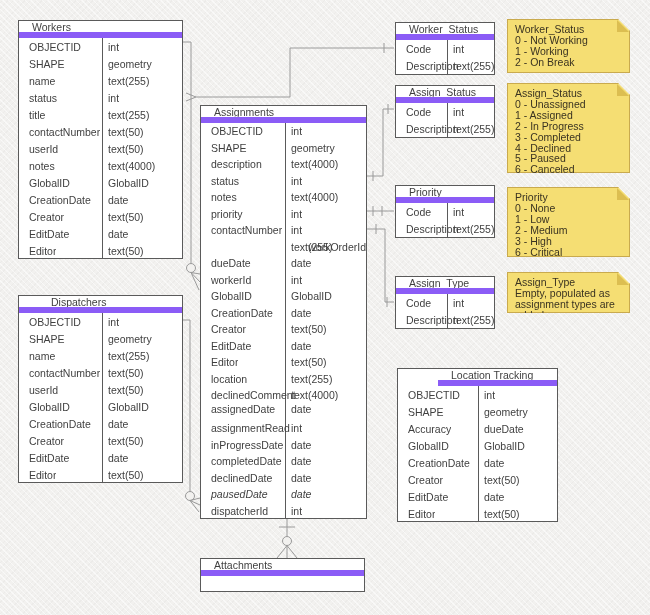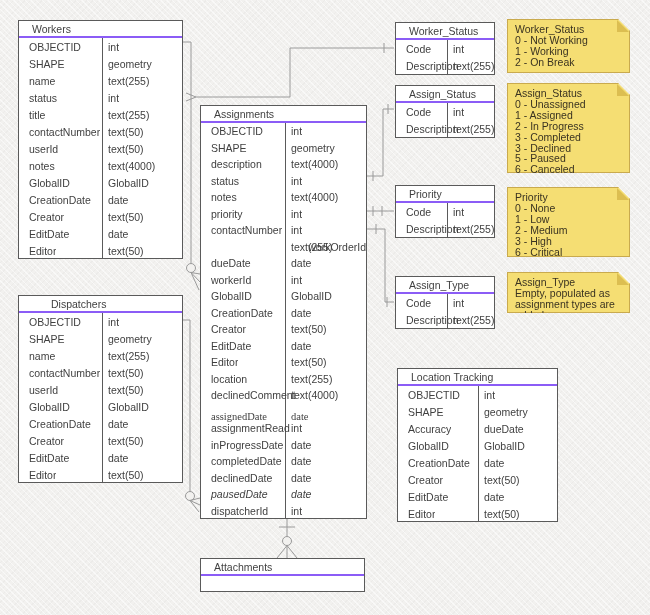--- a/index.html
+++ b/index.html
@@ -10,21 +10,21 @@
     background-image:
       repeating-linear-gradient(45deg, rgba(255,255,255,.55) 0 1px, transparent 1px 4px),
       repeating-linear-gradient(-45deg, rgba(0,0,0,.025) 0 1px, transparent 1px 4px);
   }
   #connector-layer{position:absolute; left:0; top:0; pointer-events:none;}
   .erd-table{
     position:absolute; background:#ffffff; border:1px solid #5a5a5a;
     box-sizing:border-box; color:#3f3f3f; font-size:10.5px;
   }
   .erd-header{
-    position:absolute; left:0; top:0; right:0; border-bottom:2px solid #8b5cf6;
+    position:absolute; left:0; top:0; right:0; border-bottom:6px solid #8b5cf6;
     display:flex; align-items:center; padding-left:13px; box-sizing:border-box;
     white-space:nowrap; overflow:hidden;
   }
   .erd-divider{position:absolute; width:1px; background:#5a5a5a;}
   .erd-row{position:absolute; left:0; right:0; display:flex; align-items:center; white-space:nowrap;}
   .erd-cell-name{padding-left:10px; overflow:hidden;}
   .erd-cell-type{position:absolute; overflow:hidden;}
   .note{
     position:absolute; width:123px; box-sizing:border-box;
     background:#f5de73; border:1px solid #c9aa4e;
@@ -251,21 +251,21 @@
           <span class="erd-cell-type" style="left: 90px;">text(50)</span>
         </div>
         <div class="erd-row" style="top: 264.5px; height: 16.5px;">
           <span class="erd-cell-name">location</span>
           <span class="erd-cell-type" style="left: 90px;">text(255)</span>
         </div>
         <div class="erd-row" style="top: 281px; height: 16.5px;">
           <span class="erd-cell-name">declinedComment</span>
           <span class="erd-cell-type" style="left: 90px;">text(4000)</span>
         </div>
-        <div class="erd-row" style="top: 302px; height: 16.5px; font-family: Liberation Serif, serif;">
+        <div class="erd-row" style="top: 295px; height: 16.5px;">
           <span class="erd-cell-name">assignedDate</span>
           <span class="erd-cell-type" style="left: 90px;">date</span>
         </div>
         <div class="erd-row" style="top: 314px; height: 16.5px;">
           <span class="erd-cell-name">assignmentRead</span>
           <span class="erd-cell-type" style="left: 90px;">int</span>
         </div>
         <div class="erd-row" style="top: 330.5px; height: 16.5px;">
           <span class="erd-cell-name">inProgressDate</span>
           <span class="erd-cell-type" style="left: 90px;">date</span>
@@ -329,21 +329,21 @@
         <div class="erd-row" style="top: 17px; height: 17.5px;">
           <span class="erd-cell-name">Code</span>
           <span class="erd-cell-type" style="left: 57px;">int</span>
         </div>
         <div class="erd-row" style="top: 34.5px; height: 17.5px;">
           <span class="erd-cell-name">Description</span>
           <span class="erd-cell-type" style="left: 57px;">text(255)</span>
         </div>
       </div>
       <div class="erd-table" style="left: 397px; top: 368px; width: 161px; height: 154px;">
-        <div class="erd-header" style="height: 17px;">Location Tracking</div>
+        <div class="erd-header" style="height: 17px; margin-left: 40px;">Location Tracking</div>
         <div class="erd-divider" style="left: 80px; top: 17px; height: 135px;"></div>
         <div class="erd-row" style="top: 17px; height: 17px;">
           <span class="erd-cell-name">OBJECTID</span>
           <span class="erd-cell-type" style="left: 86px;">int</span>
         </div>
         <div class="erd-row" style="top: 34px; height: 17px;">
           <span class="erd-cell-name">SHAPE</span>
           <span class="erd-cell-type" style="left: 86px;">geometry</span>
         </div>
         <div class="erd-row" style="top: 51px; height: 17px;">
@@ -386,21 +386,21 @@
         <div class="note-line">1 - Working</div>
         <div class="note-line">2 - On Break</div>
         <div class="note-fold"></div>
       </div>
       <div class="note" style="left: 507px; top: 83px; height: 90px;">
         <div class="note-line">Assign_Status</div>
         <div class="note-line">0 - Unassigned</div>
         <div class="note-line">1 - Assigned</div>
         <div class="note-line">2 - In Progress</div>
         <div class="note-line">3 - Completed</div>
-        <div class="note-line">3 - Declined</div>
+        <div class="note-line">4 - Declined</div>
         <div class="note-line">5 - Paused</div>
         <div class="note-line">6 - Canceled</div>
         <div class="note-fold"></div>
       </div>
       <div class="note" style="left: 507px; top: 187px; height: 70px;">
         <div class="note-line">Priority</div>
         <div class="note-line">0 - None</div>
         <div class="note-line">1 - Low</div>
         <div class="note-line">2 - Medium</div>
         <div class="note-line">3 - High</div>

